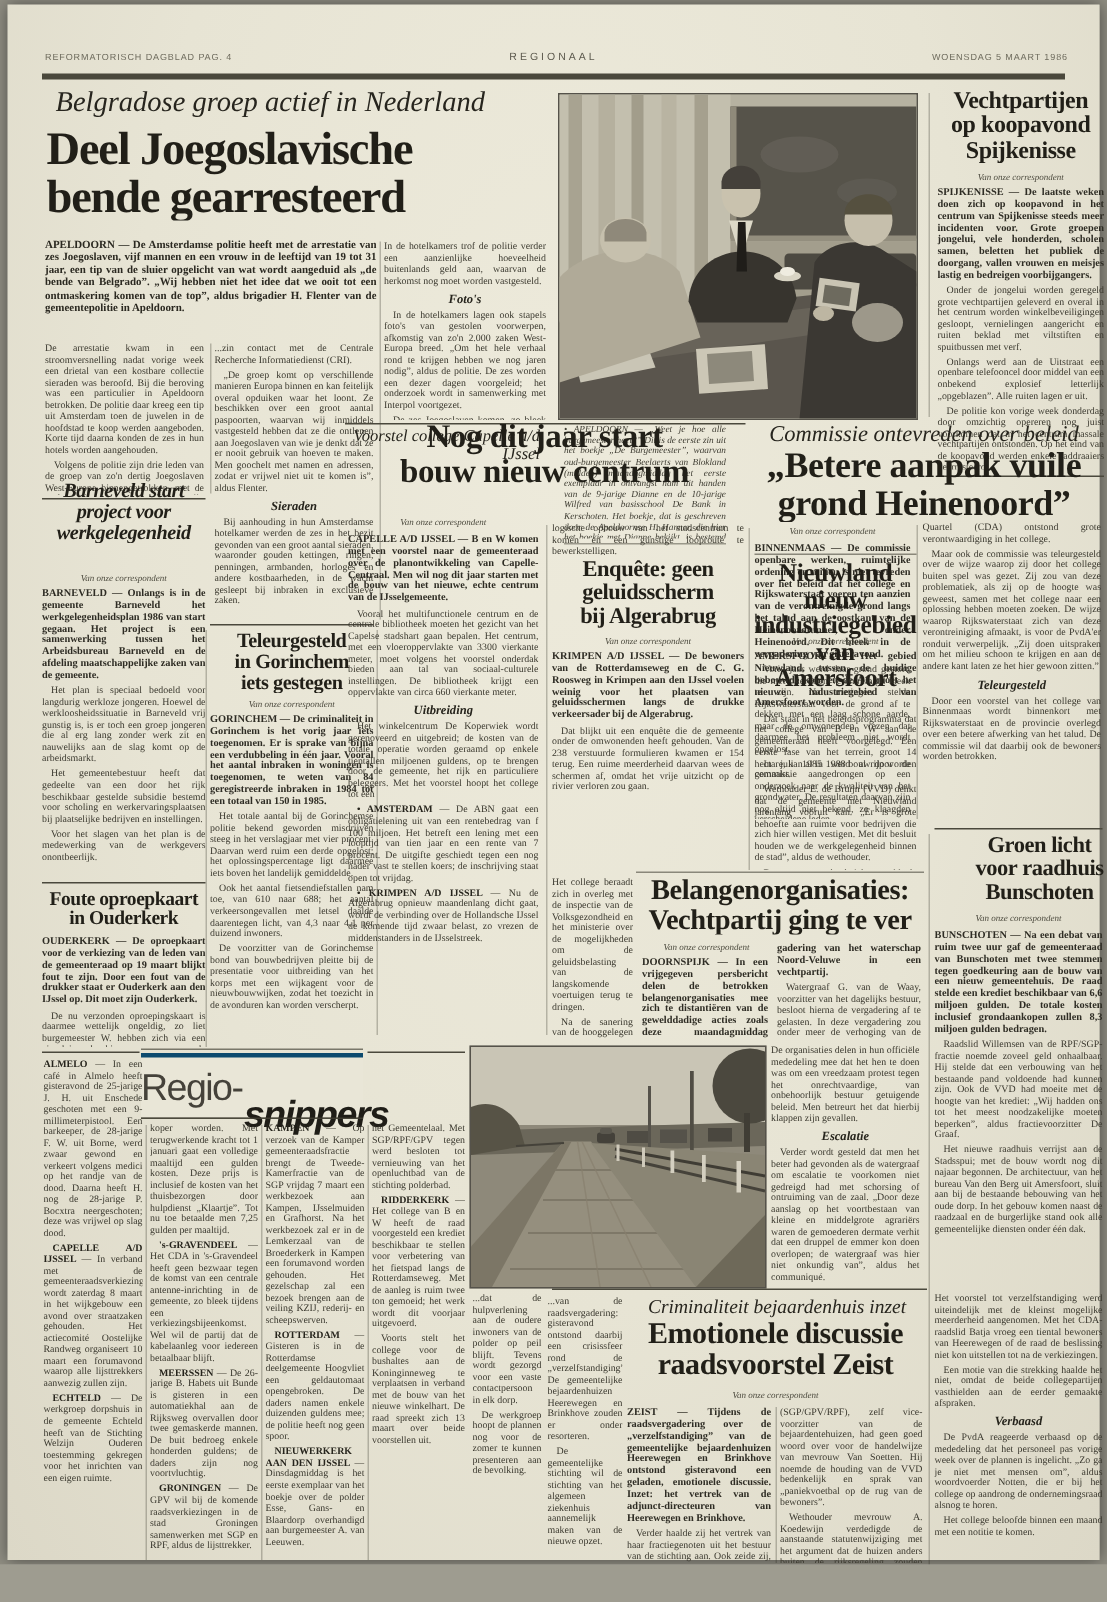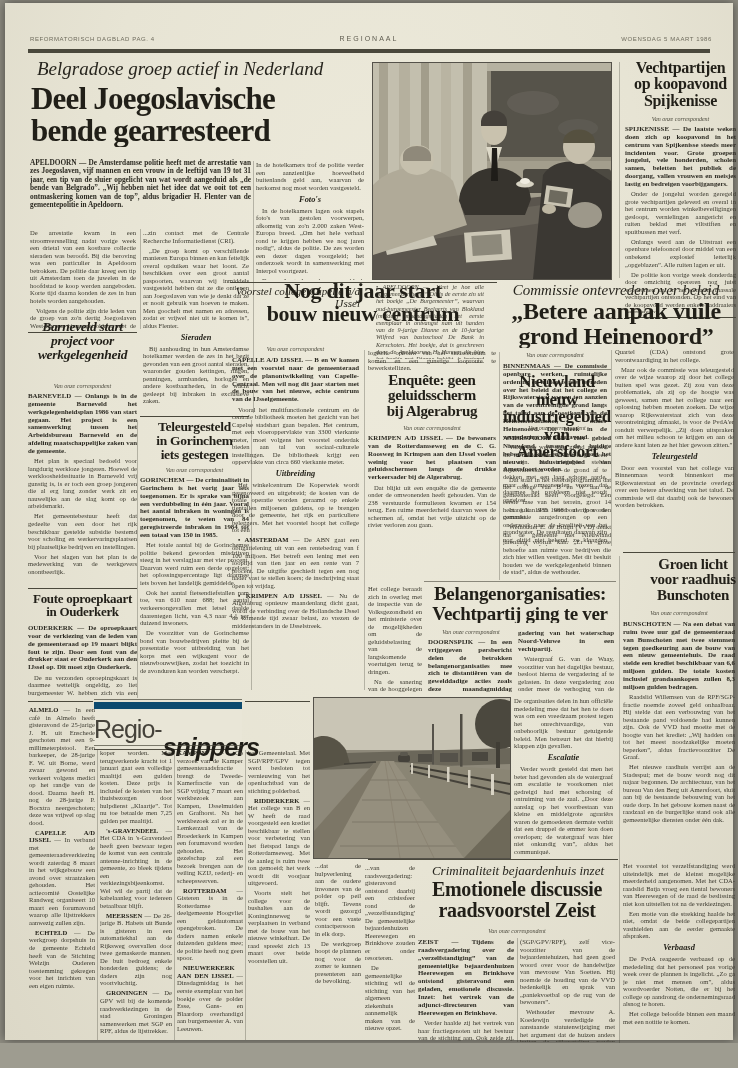--- a/index.html
+++ b/index.html
@@ -19,21 +19,21 @@
   .col p b{color:#26241c;}
   .subhd{font-style:italic;font-weight:bold;font-size:8.4px;text-align:center;margin:3.5px 0 2.5px;color:#26241c;}
   .hl{font-weight:bold;text-align:center;line-height:1.03;color:#211f18;letter-spacing:-.3px;}
   .hl p{margin:0;}
   .hl.left{text-align:left;}
   .kick{font-style:italic;color:#27251e;}
   .byline{font-style:italic;font-size:6px;text-align:center;color:#4c4a3e;}
   .biglead{font-weight:bold;font-size:7.3px;line-height:1.16;text-align:justify;color:#2b2921;}
   .caption{font-style:italic;font-size:6.2px;line-height:1.16;text-align:justify;color:#3e3c32;}
   .snipbox{position:absolute;display:flex;align-items:center;justify-content:flex-start;gap:1px;
-           border-top:7px solid #0c4a6e;border-bottom:1px solid #514e42;background:#e9e6d7;}
+           border-top:3px solid #0c4a6e;border-bottom:1px solid #514e42;background:#e9e6d7;}
   .snip-light{font-family:"Liberation Sans","DejaVu Sans",sans-serif;font-size:25px;color:#45423a;letter-spacing:-1px;}
   .snip-bold{font-family:"Liberation Sans","DejaVu Sans",sans-serif;font-weight:bold;font-style:italic;
              font-size:25px;color:#1f1d17;letter-spacing:-1px;margin-top:36px;}
   .photo{position:absolute;border:1px solid #55524a;background:#b6b2a1;}
 </style>
 </head>
 <body>
 
 <div id="canvas">
   <div id="paper"></div>

